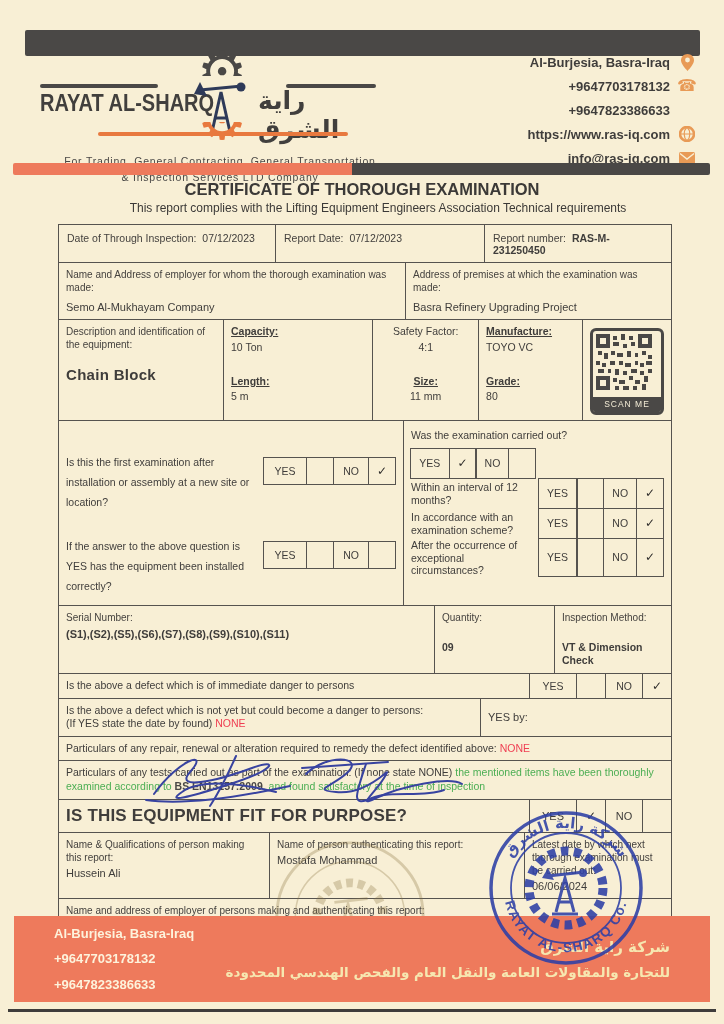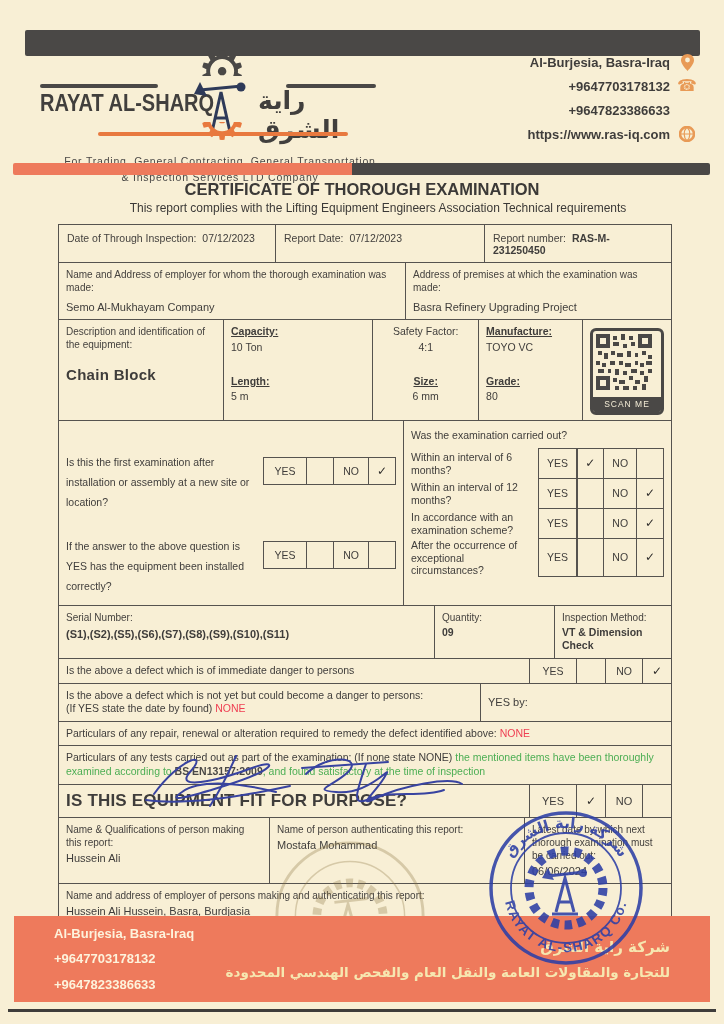--- a/index.html
+++ b/index.html
@@ -89,21 +89,21 @@
   .g-m1{width:26px;}
   .g-no{width:32px;}
   .g-m2{width:26px;}
   .check{font-family:"DejaVu Sans",sans-serif;font-size:12px;color:#2f2d2b;}
   
   .ser-left{flex:1;}
   .ser-left .ser-val{margin-top:3px;font-weight:bold;font-size:11px;}
   .ser-qty{width:105px;}
   .ser-method{width:102px;}
   .b{font-weight:bold;}
-  .mt2{margin-top:2px;}
+  .mt2{margin-top:17px;}
   
   .flex1{flex:1;}
   .danger-grid{display:flex;align-items:stretch;}
   .danger-cell{border-left:1.2px solid #56534f;display:flex;align-items:center;justify-content:center;font-size:10.5px;}
   .d-yes{width:46px;}
   .d-m1{width:28px;}
   .d-no{width:36px;}
   .d-m2{width:28px;}
   .red{color:#ef3e52;}
   .green{color:#4cae54;}
@@ -183,20 +183,29 @@
     </div>
     <div class="contact-row">
       <span class="contact-text">https://www.ras-iq.com</span>
       <span class="contact-icon">
         <svg width="16" height="16" viewBox="0 0 16 16">
             <circle cx="8" cy="8" r="7" fill="none" stroke="#e89a56" stroke-width="2.6"></circle>
             <path d="M1,8 L15,8 M8,1 A10,10 0 0 0 8,15 M8,1 A10,10 0 0 1 8,15" stroke="#e89a56" stroke-width="1.2" fill="none"></path>
           </svg>
       </span>
     </div>
+    <div class="contact-row">
+      <span class="contact-text">info@ras-iq.com</span>
+      <span class="contact-icon">
+        <svg width="16" height="12" viewBox="0 0 16 12">
+            <rect x="0" y="0" width="16" height="12" rx="1.5" fill="#e89a56"></rect>
+            <path d="M1,1.5 L8,7 L15,1.5" stroke="#f8efd5" stroke-width="1.4" fill="none"></path>
+          </svg>
+      </span>
+    </div>
   </div>
 
   <div class="abs divider">
     <div class="seg-salmon"></div>
     <div class="seg-dark"></div>
   </div>
 
   <div class="abs title">CERTIFICATE OF THOROUGH EXAMINATION</div>
   <div class="abs subtitle">This report complies with the Lifting Equipment Engineers Association Technical requirements</div>
 
@@ -234,21 +243,21 @@
         <div class="eq-name">Chain Block</div>
       </div>
       <div class="cell eq-col bl">
         <div class="eq-pair"><span class="u">Capacity:</span><span class="v">10 Ton</span></div>
         <div class="eq-gap"></div>
         <div class="eq-pair"><span class="u">Length:</span><span class="v">5 m</span></div>
       </div>
       <div class="cell eq-col2 bl">
         <div class="eq-pair"><span>Safety Factor:</span><span class="v">4:1</span></div>
         <div class="eq-gap"></div>
-        <div class="eq-pair"><span class="u">Size:</span><span class="v">6 mm</span></div>
+        <div class="eq-pair"><span class="u">Size:</span><span class="v">11 mm</span></div>
       </div>
       <div class="cell eq-col3 bl">
         <div class="eq-pair"><span class="u">Manufacture:</span><span class="v">TOYO VC</span></div>
         <div class="eq-gap"></div>
         <div class="eq-pair"><span class="u">Grade:</span><span class="v">80</span></div>
       </div>
       <div class="cell qr-cell bl">
         <div class="qr-frame">
           <svg width="56" height="56" viewBox="0 0 29 29" shape-rendering="crispEdges">
             <rect width="29" height="29" fill="#f8efd5"></rect>
@@ -326,21 +335,20 @@
             <div class="mini-cell mc-no">NO</div>
             <div class="mini-cell mc-m2">
                 <span class="check"></span>
               </div>
           </div>
         </div>
       </div>
       <div class="q-right bl">
         <div class="q-heading">Was the examination carried out?</div>
         <div class="qr-row">
-          <div class="q-text">Within an interval of 6 months?</div>
           <div class="grid4">
             <div class="g-cell g-yes">YES</div>
             <div class="g-cell g-m1">
                 <span class="check">✓</span>
               </div>
             <div class="g-cell g-no">NO</div>
             <div class="g-cell g-m2">
                 <span class="check"></span>
               </div>
           </div>

